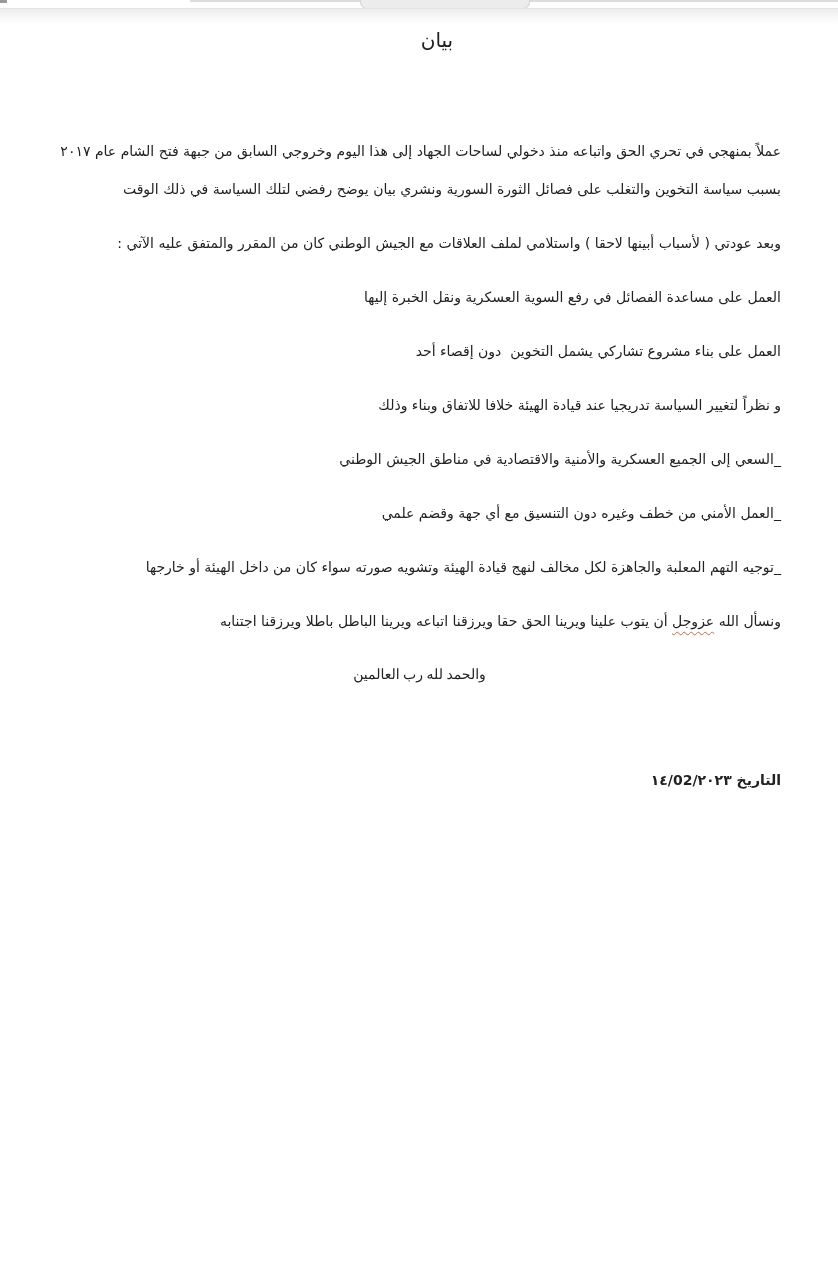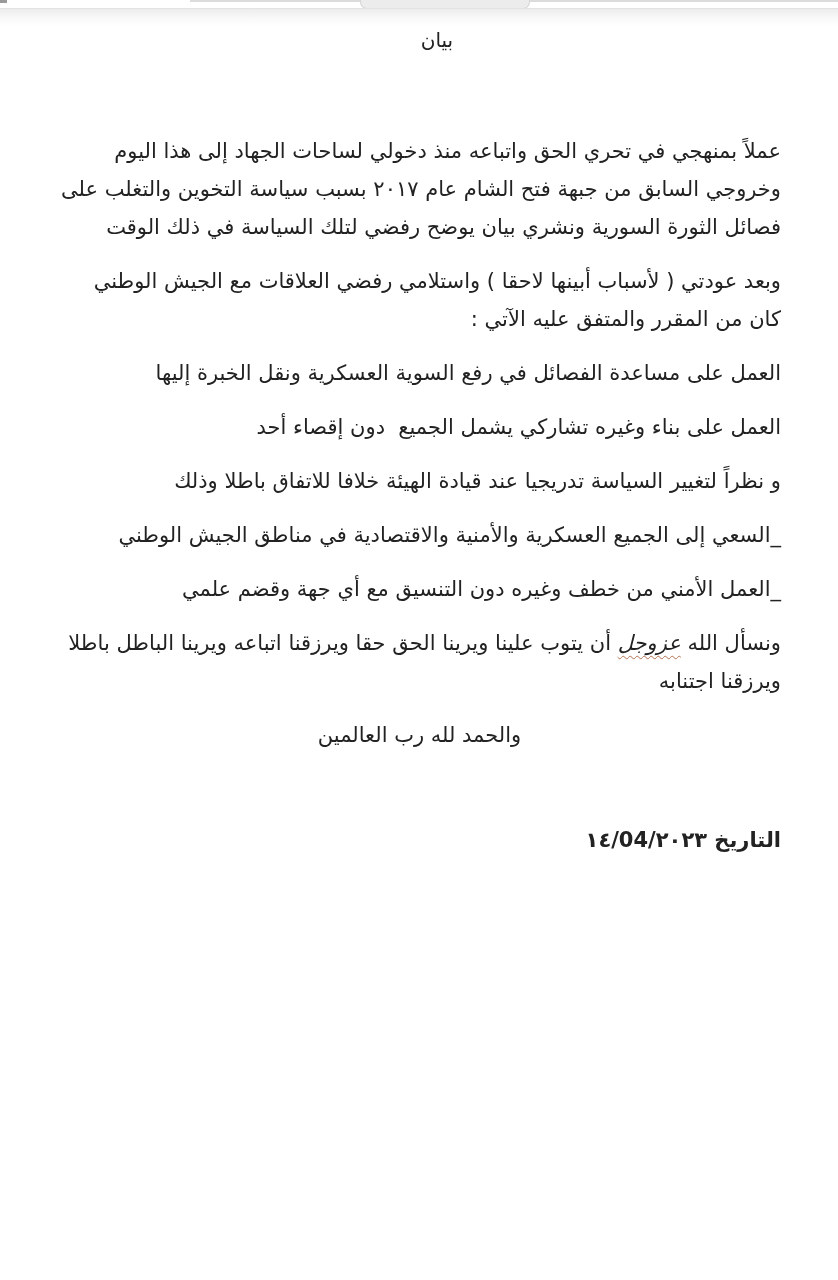--- a/index.html
+++ b/index.html
@@ -28,58 +28,58 @@
 
   .doc-title{
     position:absolute;top:28px;left:18px;width:100%;
     text-align:center;font-size:20px;font-weight:400;margin:0;
     direction:rtl;
   }
 
   .doc-body{
     position:absolute;top:132px;right:57px;left:58px;
     direction:rtl;text-align:right;
-    font-size:21px;line-height:38px;
+    font-size:14px;line-height:38px;
   }
   .doc-body p{margin:0 0 16px 0;white-space:pre-wrap;}
   .centered{text-align:center;}
-  .closing-line{margin-bottom:22px !important;}
+  .closing-line{margin-bottom:22px !important;font-family:Liberation Serif, serif;}
   .date-line{margin-top:67px !important;font-weight:700;}
   .spellcheck{
     text-decoration-line:underline;
     text-decoration-style:wavy;
     text-decoration-color:var(--spellcheck-underline);
     text-decoration-thickness:1px;
     text-underline-offset:5px;
-    font-style:italic;
   }
 </style>
 </head>
 <body>
 
 <div class="page">
 
   <div class="top-chrome">
     <div class="top-speck"></div>
     <div class="top-line"></div>
     <div class="top-tab"></div>
     <div class="top-shadow"></div>
   </div>
 
   <h1 class="doc-title">بيان</h1>
 
   <div class="doc-body">
     <p>عملاً بمنهجي في تحري الحق واتباعه منذ دخولي لساحات الجهاد إلى هذا اليوم وخروجي السابق من جبهة فتح الشام عام ٢٠١٧ بسبب سياسة التخوين والتغلب على فصائل الثورة السورية ونشري بيان يوضح رفضي لتلك السياسة في ذلك الوقت</p>
-    <p>وبعد عودتي ( لأسباب أبينها لاحقا ) واستلامي رفضي العلاقات مع الجيش الوطني كان من المقرر والمتفق عليه الآتي :</p>
+    <p>وبعد عودتي ( لأسباب أبينها لاحقا ) واستلامي لملف العلاقات مع الجيش الوطني كان من المقرر والمتفق عليه الآتي :</p>
     <p>العمل على مساعدة الفصائل في رفع السوية العسكرية ونقل الخبرة إليها</p>
-    <p>العمل على بناء وغيره تشاركي يشمل الجميع  دون إقصاء أحد</p>
-    <p>و نظراً لتغيير السياسة تدريجيا عند قيادة الهيئة خلافا للاتفاق باطلا وذلك</p>
+    <p>العمل على بناء مشروع تشاركي يشمل التخوين  دون إقصاء أحد</p>
+    <p>و نظراً لتغيير السياسة تدريجيا عند قيادة الهيئة خلافا للاتفاق وبناء وذلك</p>
     <p>_السعي إلى الجميع العسكرية والأمنية والاقتصادية في مناطق الجيش الوطني</p>
     <p>_العمل الأمني من خطف وغيره دون التنسيق مع أي جهة وقضم علمي</p>
+    <p>_توجيه التهم المعلبة والجاهزة لكل مخالف لنهج قيادة الهيئة وتشويه صورته سواء كان من داخل الهيئة أو خارجها</p>
 
     <p><span>ونسأل الله </span><span class="spellcheck">عزوجل</span><span> أن يتوب علينا ويرينا الحق حقا ويرزقنا اتباعه ويرينا الباطل باطلا ويرزقنا اجتنابه</span></p>
 
     <p class="centered closing-line">والحمد لله رب العالمين</p>
 
-    <p class="date-line">التاريخ ١٤/04/٢٠٢٣</p>
+    <p class="date-line">التاريخ ١٤/02/٢٠٢٣</p>
   </div>
 
 </div>
 
 </body></html>

